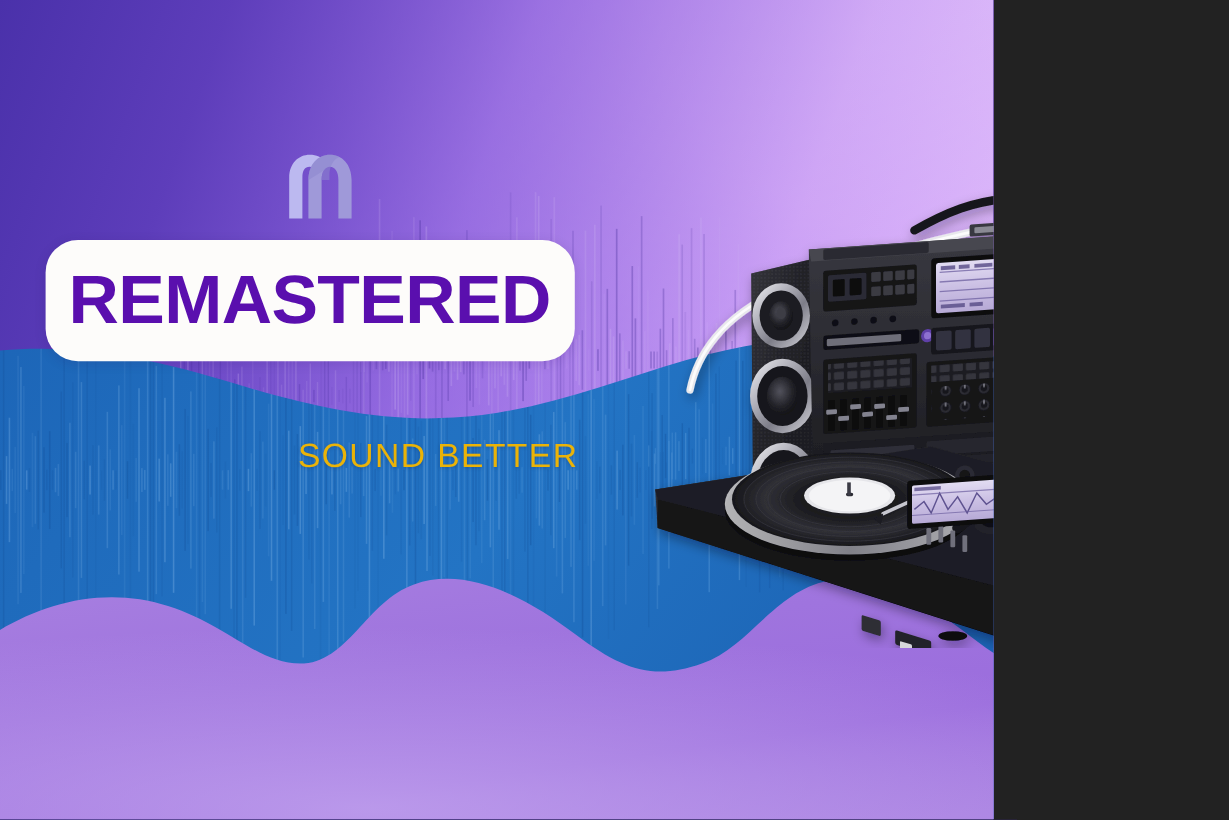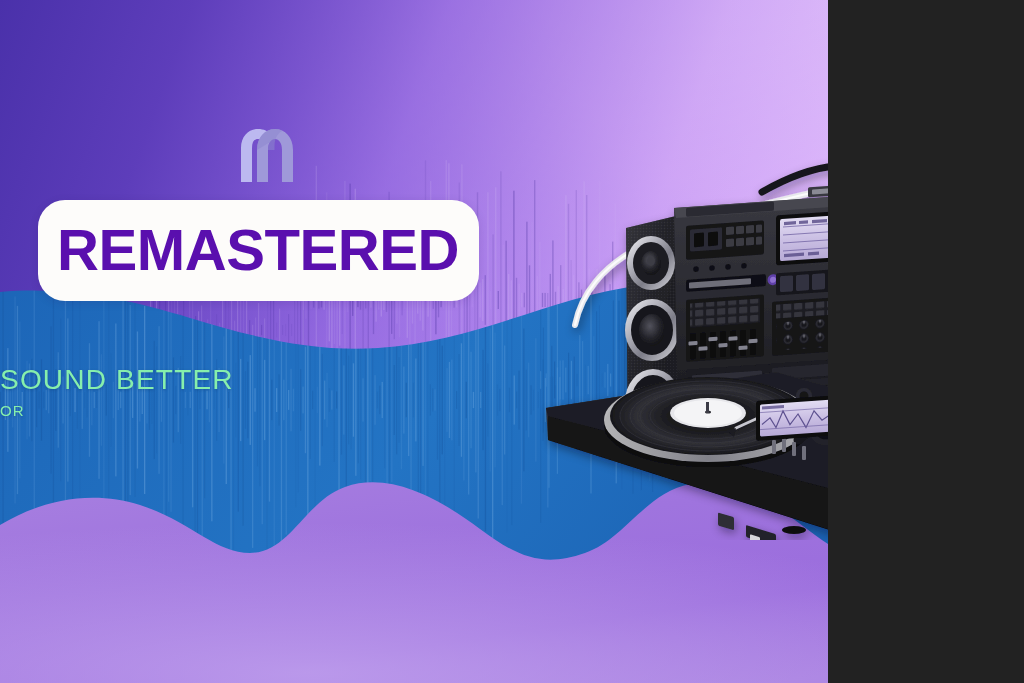--- a/index.html
+++ b/index.html
@@ -68,21 +68,21 @@
     letter-spacing:-0.5px;
     line-height:1;
     font-family:"Liberation Sans","DejaVu Sans",sans-serif;
     transform:scaleX(1.02);
     white-space:nowrap;
   }
 
   
   #subtitle{
     position:absolute;left:0px;top:362px;width:482px;
-    text-align:left;color:#86efac;
+    text-align:right;color:#eab308;
     text-shadow:0 1px 3px rgba(10,30,70,.25);
   }
   .sub-line1,.sub-line3{
     font-size:28px;letter-spacing:1.2px;font-weight:400;line-height:1.28;
   }
   .sub-or{
     font-size:15px;letter-spacing:1px;font-weight:400;line-height:1.5;margin:2px 0 1px;
   }
 
   
@@ -773,21 +773,20 @@
              C51,17 48,13 44,13 C40,13 37,17 37,24 L37,56 Z" fill="#9f99d9"></path>
     <path d="M26,24 C26,11 34,3 44,3 C47,3 49.5,3.6 51.6,4.8 C46.5,7.2 43.5,12.6 43.5,20.4 L43.5,24 L37,24 C37,17 40,13 44,13" fill="#8d86cd" opacity="0.55"></path>
   </svg>
 
   <div id="title-pill">
     <span id="title-text">REMASTERED</span>
   </div>
 
   <div id="subtitle">
     <div class="sub-line1">SOUND BETTER</div>
-    <div class="sub-or">OR</div>
   </div>
 
   <svg id="stereo" viewBox="0 0 484 400">
     <defs>
       <linearGradient id="mtl" x1="0" y1="0" x2="1" y2="1">
         <stop offset="0%" stop-color="#4a4a52"></stop>
           <stop offset="45%" stop-color="#26262c"></stop>
           <stop offset="100%" stop-color="#121216"></stop>
       </linearGradient>
       <linearGradient id="mtl2" x1="0" y1="0" x2="0" y2="1">

